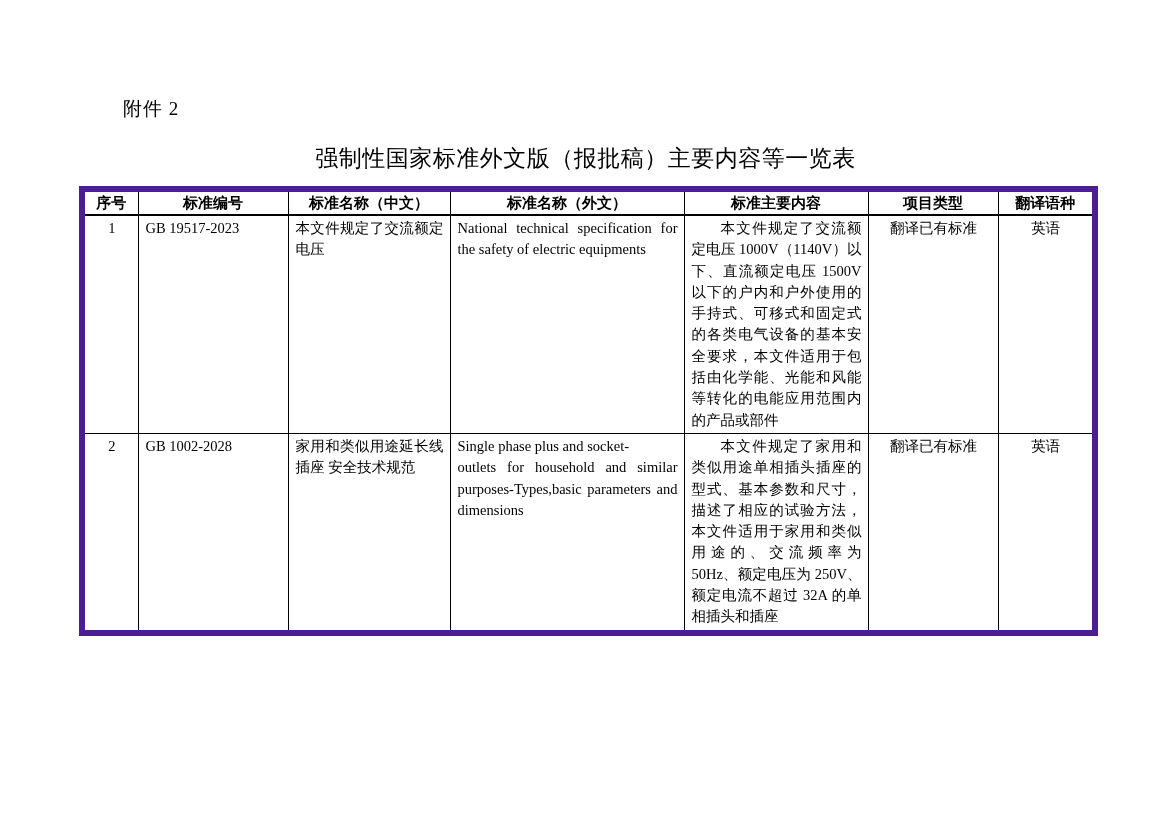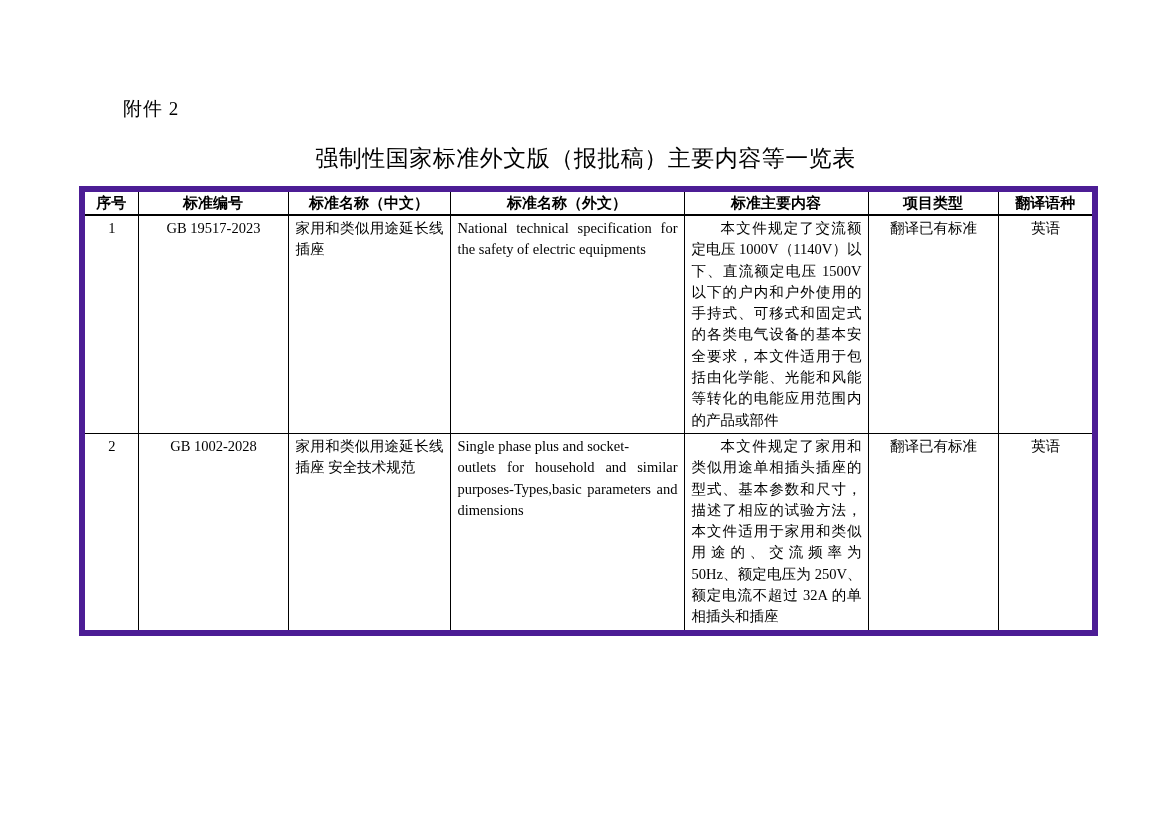--- a/index.html
+++ b/index.html
@@ -52,21 +52,21 @@
   .std-table td {
     border: 1px solid #000000;
     vertical-align: top;
     font-size: 14.5px;
     line-height: 21.3px;
     padding: 2px 6px 2px 7px;
   }
   tr.row-a { height: 213px; }
   tr.row-b { height: 197px; }
   .c-no { text-align: center; }
-  .c-std-no { text-align: center; }
+  .c-std-no { text-align: left; }
   .c-name-cn { text-align: justify; text-justify: inter-ideograph; }
   .c-name-en { text-align: justify; white-space: pre-line; }
   .c-content { text-align: justify; text-justify: inter-ideograph; text-indent: 2em; }
   .c-type, .c-lang { text-align: center; }
 </style>
 </head>
 <body>
 
 <div class="page">
 
@@ -92,21 +92,21 @@
         <th>标准名称（外文）</th>
         <th>标准主要内容</th>
         <th>项目类型</th>
         <th>翻译语种</th>
       </tr>
     </thead>
     <tbody>
       <tr class="row-a">
         <td class="c-no">1</td>
         <td class="c-std-no">GB 19517-2023</td>
-        <td class="c-name-cn">家用和类似用途延长线插座</td>
+        <td class="c-name-cn">本文件规定了交流额定电压</td>
         <td class="c-name-en">National technical specification for the safety of electric equipments</td>
         <td class="c-content">本文件规定了交流额定电压 1000V（1140V）以下、直流额定电压 1500V 以下的户内和户外使用的手持式、可移式和固定式的各类电气设备的基本安全要求，本文件适用于包括由化学能、光能和风能等转化的电能应用范围内的产品或部件</td>
         <td class="c-type">翻译已有标准</td>
         <td class="c-lang">英语</td>
       </tr>
       <tr class="row-b">
         <td class="c-no">2</td>
         <td class="c-std-no">GB 1002-2028</td>
         <td class="c-name-cn">家用和类似用途延长线插座 安全技术规范</td>
         <td class="c-name-en">Single phase plus and socket-

